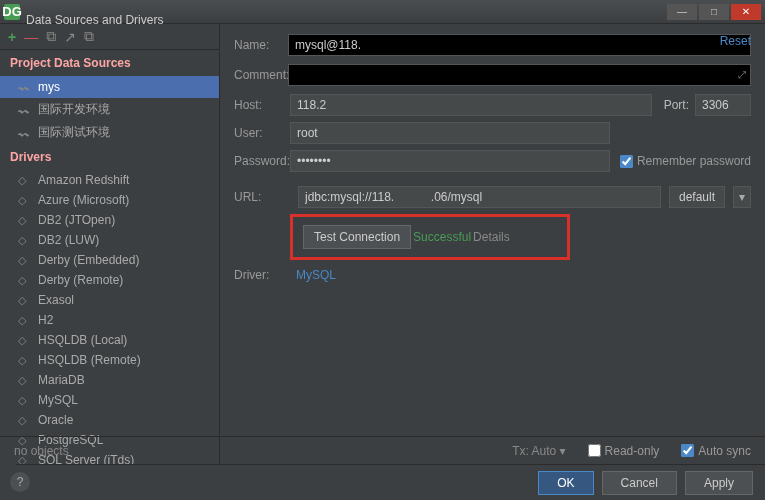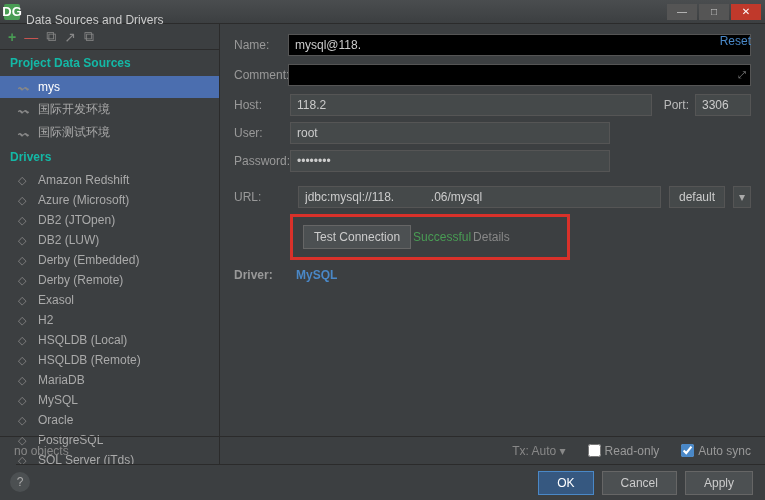--- a/index.html
+++ b/index.html
@@ -9,21 +9,21 @@
 .titlebar .title { color: #cccccc; margin-top: 16px; }
 .titlebar .winbtns { margin-left: auto; display: flex; gap: 2px; }
 .titlebar .winbtn { width: 30px; height: 16px; background: #555; display:flex;align-items:center;justify-content:center;color:#ccc;font-size:10px;}
 .titlebar .winbtn.close { background: #c0392b; color:#fff; }
 .main { display: flex; height: 440px; }
 .sidebar { width: 220px; background: #3c3f41; border-right: 1px solid #2b2b2b; overflow-y: auto; }
 .toolbar { height: 26px; display:flex; align-items:center; gap:8px; padding:0 8px; border-bottom:1px solid #2b2b2b;}
 .tb-ico { color:#888; cursor:pointer; font-size:14px;}
 .tb-ico.add { color:#499c54; font-weight:bold;}
 .tb-ico.del { color:#c75450;}
-.section-hdr { padding:6px 10px; color:#14b8a6; font-weight:bold; }
+.section-hdr { padding:6px 10px; color:#fca5a5; font-weight:bold; }
 .tree-item { display:flex; align-items:center; gap:6px; padding:3px 10px 3px 18px; cursor:pointer; color:#aaa;}
 .tree-item.selected { background:#4b6eaf; color:#fff; }
 .tree-item .ti-ico { width:14px; color:#888; font-size:11px;}
 .content { flex:1; padding:10px 14px; position:relative; overflow:hidden;}
 .row { display:flex; align-items:center; margin-bottom:8px; }
 .row .lbl { width:54px; color:#999; }
 .row .fld { flex:1; background:#000000; border:1px solid #555; color:#ccc; padding:3px 6px; height:22px;}
 .row .fld.wide { flex:1;}
 .reset { position:absolute; top:10px; right:14px; color:#4a88c7; cursor:pointer;}
 .tabs { display:flex; gap:4px; margin:10px 0 14px 0; border-bottom:1px solid #555;}
@@ -37,21 +37,21 @@
 .chk { display:flex; align-items:center; gap:4px; margin-left:10px; font-size:11px; color:#999;}
 .chk input { accent-color:#4a88c7;}
 .url-row { display:flex; align-items:center; gap:8px;}
 .url-row .finput { flex:1;}
 .url-row .sel { width:56px; background:#45494a; border:1px solid #555; color:#ccc; height:22px; display:flex;align-items:center;justify-content:center;}
 .url-row .arrow { width:18px; height:22px; background:#45494a; border:1px solid #555; display:flex;align-items:center;justify-content:center;color:#aaa;}
 .test-box { border:3px solid #d9312a; padding:8px 10px; margin:6px 0 8px 56px; display:flex; align-items:center; gap:2px; width:280px;}
 .test-btn { background:#4c5052; border:1px solid #666; color:#ccc; padding:4px 10px; cursor:pointer;}
 .success { color:#499c54;}
 .details { color:#888;}
-.driver-row { display:flex; align-items:flex-start; gap:6px; margin-top:2px;font-weight:bold;}
+.driver-row { display:flex; align-items:flex-start; gap:6px; margin-top:2px;}
 .driver-row .dlbl { width:56px; color:#999;}
 .driver-row .dval { color:#4a88c7;}
 .footer { position:absolute; bottom:36px; left:0; right:0; height:28px; border-top:1px solid #2b2b2b; display:flex; align-items:center; padding:0 14px; font-size:11px; color:#888;}
 .footer .right { margin-left:auto; display:flex; align-items:center; gap:12px;}
 .btnbar { position:absolute; bottom:0; left:16px; right:0; height:36px; background:#3c3f41; border-top:1px solid #2b2b2b; display:flex; align-items:center; justify-content:flex-end; gap:8px; padding:0 12px;}
 .btn { background:#4c5052; border:1px solid #666; color:#ccc; padding:4px 18px; cursor:pointer;}
 .btn.primary { background:#365880; border-color:#4a88c7; color:#fff;}
 .help { position:absolute; bottom:8px; left:10px; width:20px; height:20px; border-radius:50%; background:#4c5052; color:#aaa; display:flex;align-items:center;justify-content:center; cursor:pointer;}
 .comment-fld { height:28px; position:relative;}
 .comment-fld .exp { position:absolute; right:4px; top:4px; color:#888; font-size:10px;}
@@ -176,20 +176,24 @@
         <input class="finput" value="3306" style="">
       </div>
     </div>
     <div class="form-row">
       <span class="flbl">User:</span>
       <input class="finput" style="max-width: 320px;" value="root">
     </div>
     <div class="form-row">
       <span class="flbl">Password:</span>
       <input class="finput" style="max-width: 320px;" type="password" value="••••••••">
+      <label class="chk">
+          <input type="checkbox" checked="" style="">
+          <span>Remember password</span>
+        </label>
     </div>
     <div class="form-row url-row" style="margin-top:14px">
       <span class="flbl">URL:</span>
       <input class="finput" value="jdbc:mysql://118.           .06/mysql" style="">
       <div class="sel">default</div>
       <div class="arrow">▾</div>
     </div>
     <div class="test-box">
       <button class="test-btn">Test Connection</button>
       <span class="success">Successful</span>

